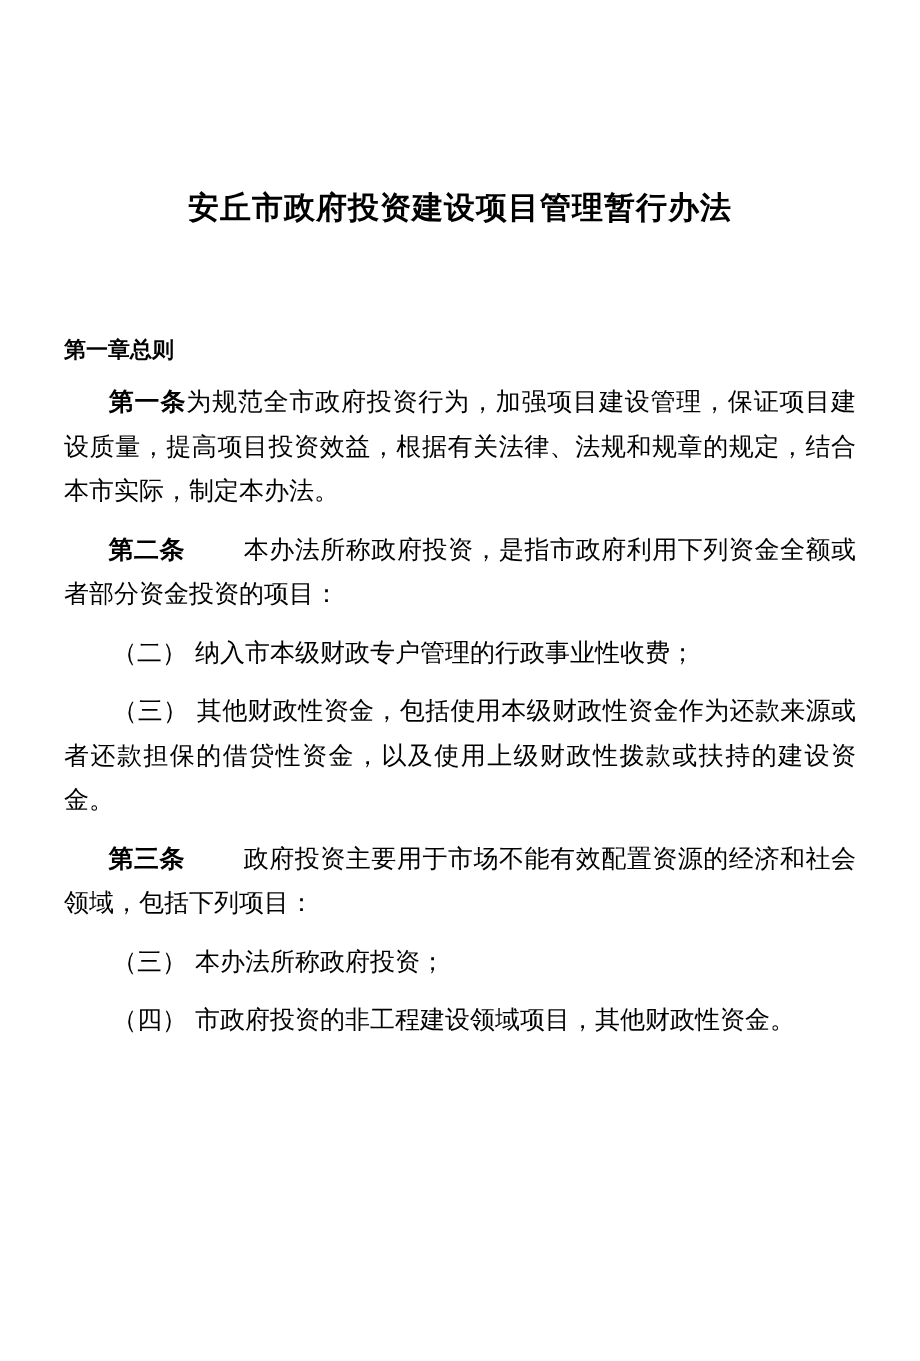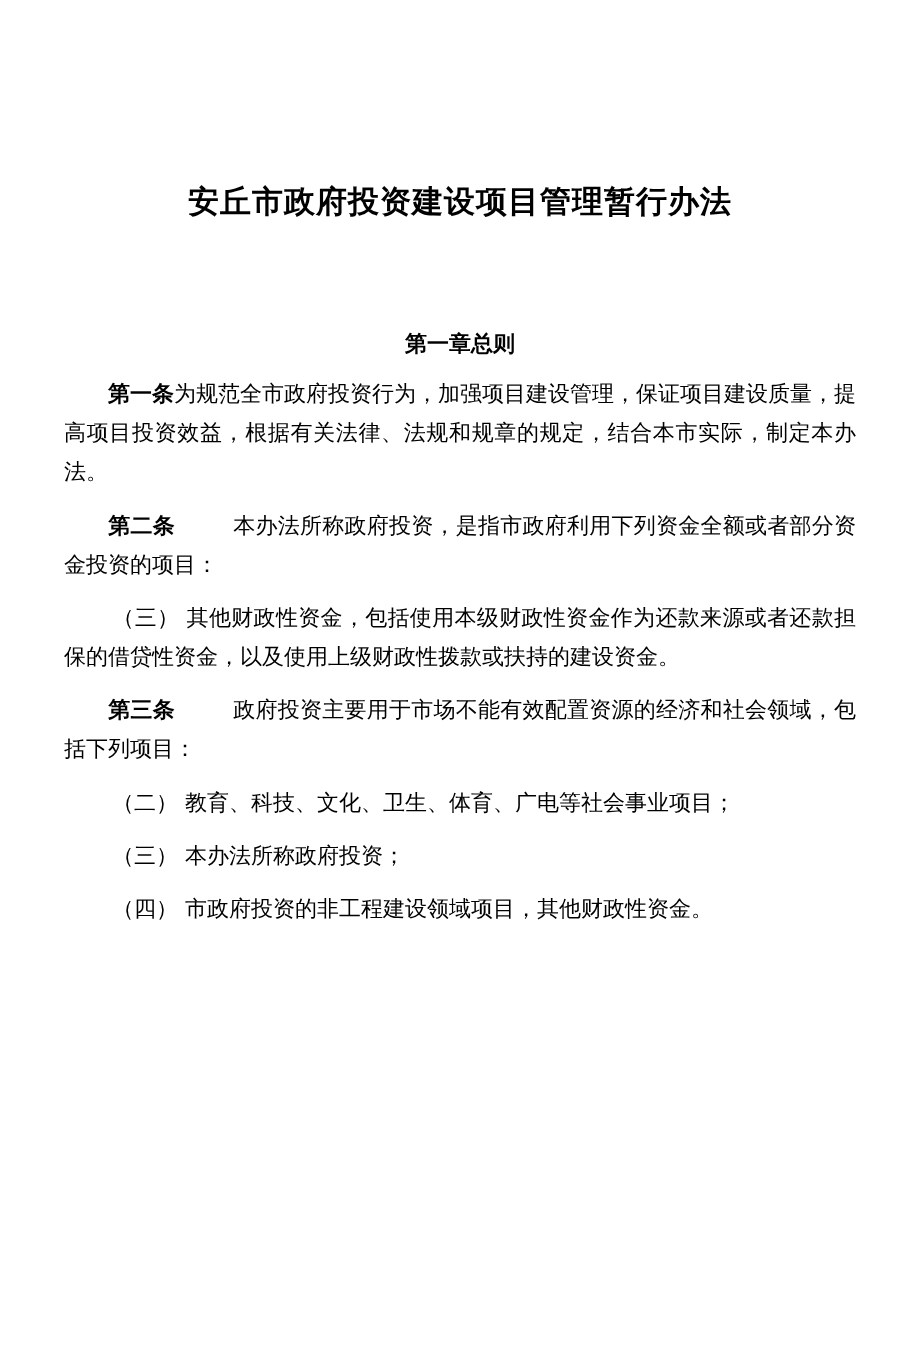--- a/index.html
+++ b/index.html
@@ -14,40 +14,40 @@
     position: relative;
     box-sizing: border-box;
     padding: 0;
     font-family: "DejaVu Sans", "Liberation Sans", sans-serif;
     color: #000000;
     overflow: hidden;
   }
   .content {
     position: absolute;
     left: 64px;
-    top: 9px;
+    top: 15px;
     width: 792px;
   }
   .doc-title {
     text-align: center;
     font-size: 31px;
     font-weight: bold;
     letter-spacing: 1px;
     margin-top: 172px;
     line-height: 1.3;
   }
   .chapter-heading {
-    text-align: center;
+    text-align: left;
     font-size: 22px;
     font-weight: bold;
     margin-top: 108px;
     line-height: 1.4;
   }
   .para {
-    font-size: 22px;
+    font-size: 25px;
     line-height: 1.78;
     margin-top: 14px;
     text-align: justify;
     text-justify: inter-ideograph;
   }
   .para .indent {
     display: inline-block;
     width: 44px;
   }
   .para .indent-wide {
@@ -71,33 +71,33 @@
 
     <div class="para">
       <span class="indent"></span><span class="art-no">第一条</span><span>为规范全市政府投资行为，加强项目建设管理，保证项目建设质量，提高项目投资效益，根据有关法律、法规和规章的规定，结合本市实际，制定本办法。</span>
     </div>
 
     <div class="para">
       <span class="indent"></span><span class="art-no">第二条</span><span class="gap-sm"></span><span>本办法所称政府投资，是指市政府利用下列资金全额或者部分资金投资的项目：</span>
     </div>
 
 
+    <div class="para">
+      <span class="indent-wide"></span><span>（二） 纳入市本级财政专户管理的行政事业性收费；</span>
+    </div>
 
     <div class="para">
       <span class="indent-wide"></span><span>（三） 其他财政性资金，包括使用本级财政性资金作为还款来源或者还款担保的借贷性资金，以及使用上级财政性拨款或扶持的建设资金。</span>
     </div>
 
     <div class="para">
       <span class="indent"></span><span class="art-no">第三条</span><span class="gap-sm"></span><span>政府投资主要用于市场不能有效配置资源的经济和社会领域，包括下列项目：</span>
     </div>
 
 
-    <div class="para">
-      <span class="indent-wide"></span><span>（二） 教育、科技、文化、卫生、体育、广电等社会事业项目；</span>
-    </div>
 
     <div class="para">
       <span class="indent-wide"></span><span>（三） 本办法所称政府投资；</span>
     </div>
 
     <div class="para">
       <span class="indent-wide"></span><span>（四） 市政府投资的非工程建设领域项目，其他财政性资金。</span>
     </div>
 
   </div>

